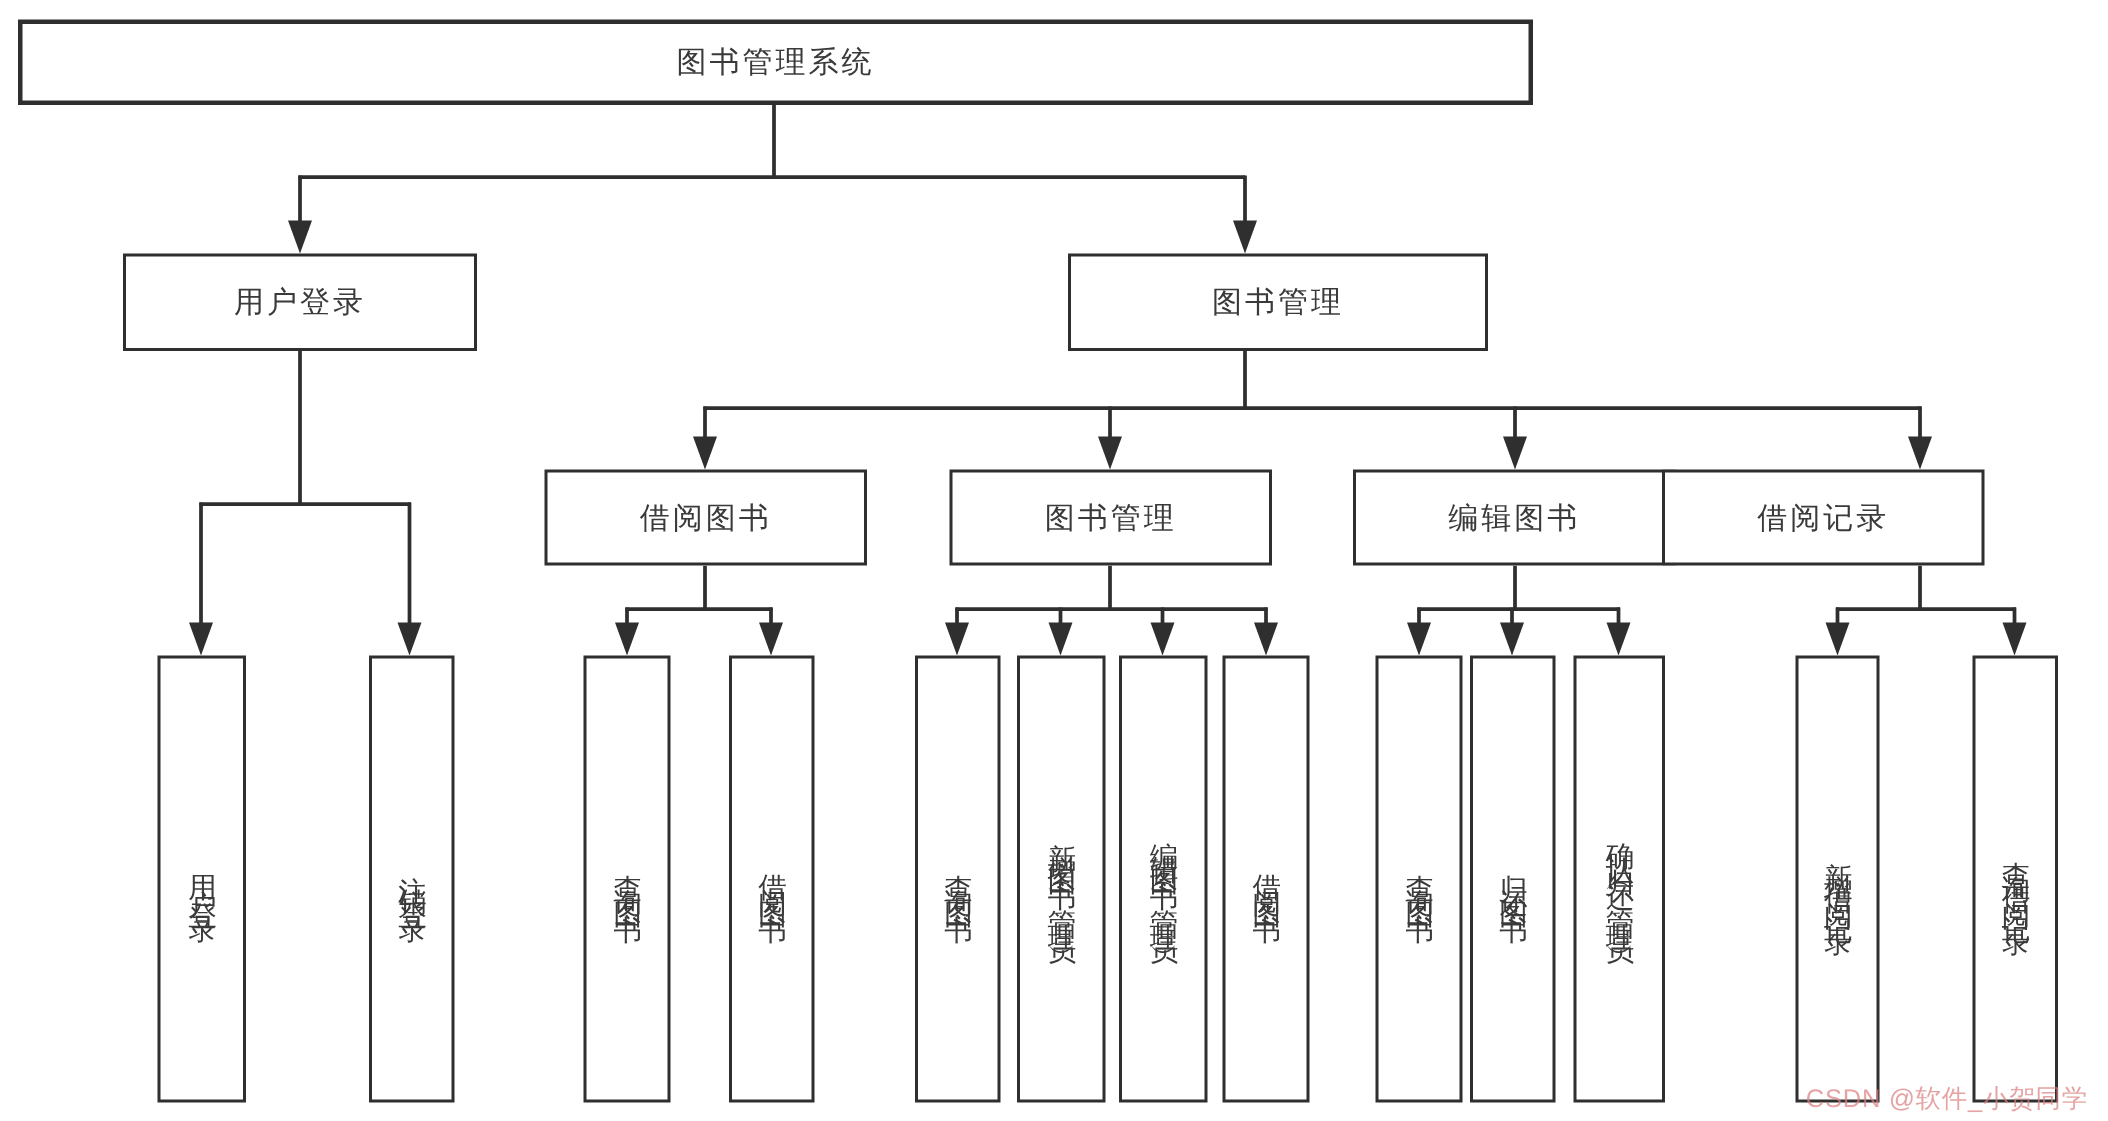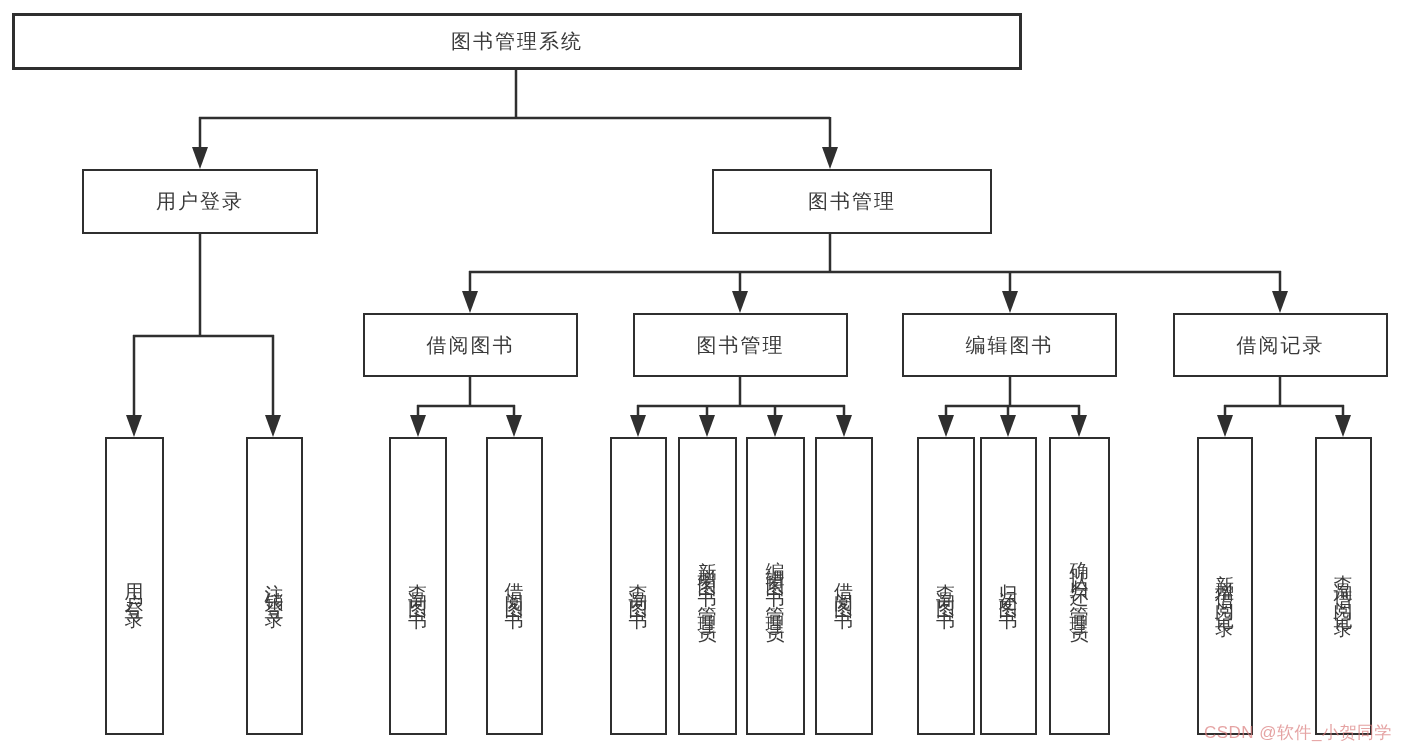--- a/index.html
+++ b/index.html
@@ -167,21 +167,21 @@
 
   <div class="node hnode" style="left:363px; top:313px; width:215px; height:64px;">
     <span class="lbl">借阅图书</span>
   </div>
   <div class="node hnode" style="left:633px; top:313px; width:215px; height:64px;">
     <span class="lbl">图书管理</span>
   </div>
   <div class="node hnode" style="left:902px; top:313px; width:215px; height:64px;">
     <span class="lbl">编辑图书</span>
   </div>
-  <div class="node hnode" style="left:1173px; top:313px; width:215px; height:64px;">
+  <div class="node hnode" style="left:1108px; top:313px; width:215px; height:64px;">
     <span class="lbl">借阅记录</span>
   </div>
 
   <div class="node leaf" style="left:105px; top:437px; width:59px; height:298px;">
     <span class="lbl">用户登录</span>
   </div>
   <div class="node leaf" style="left:246px; top:437px; width:57px; height:298px;">
     <span class="lbl">注销登录</span>
   </div>
   <div class="node leaf" style="left:389px; top:437px; width:58px; height:298px;">

